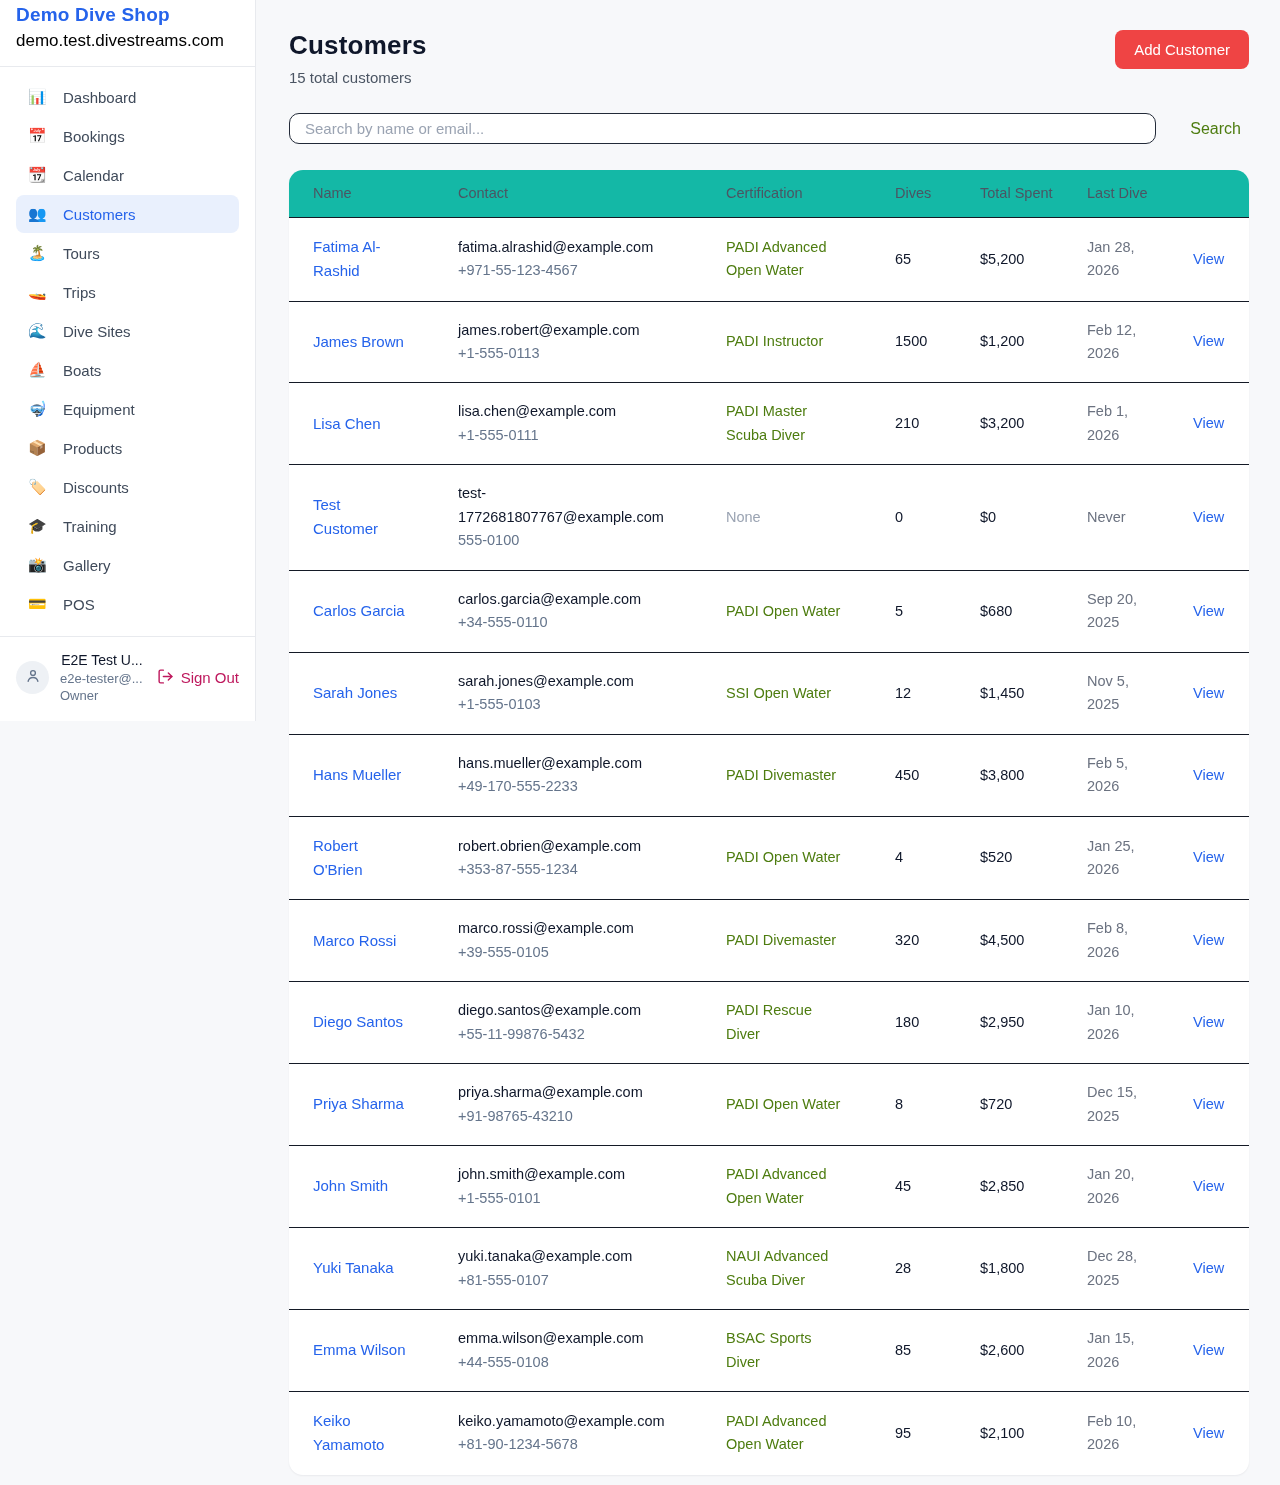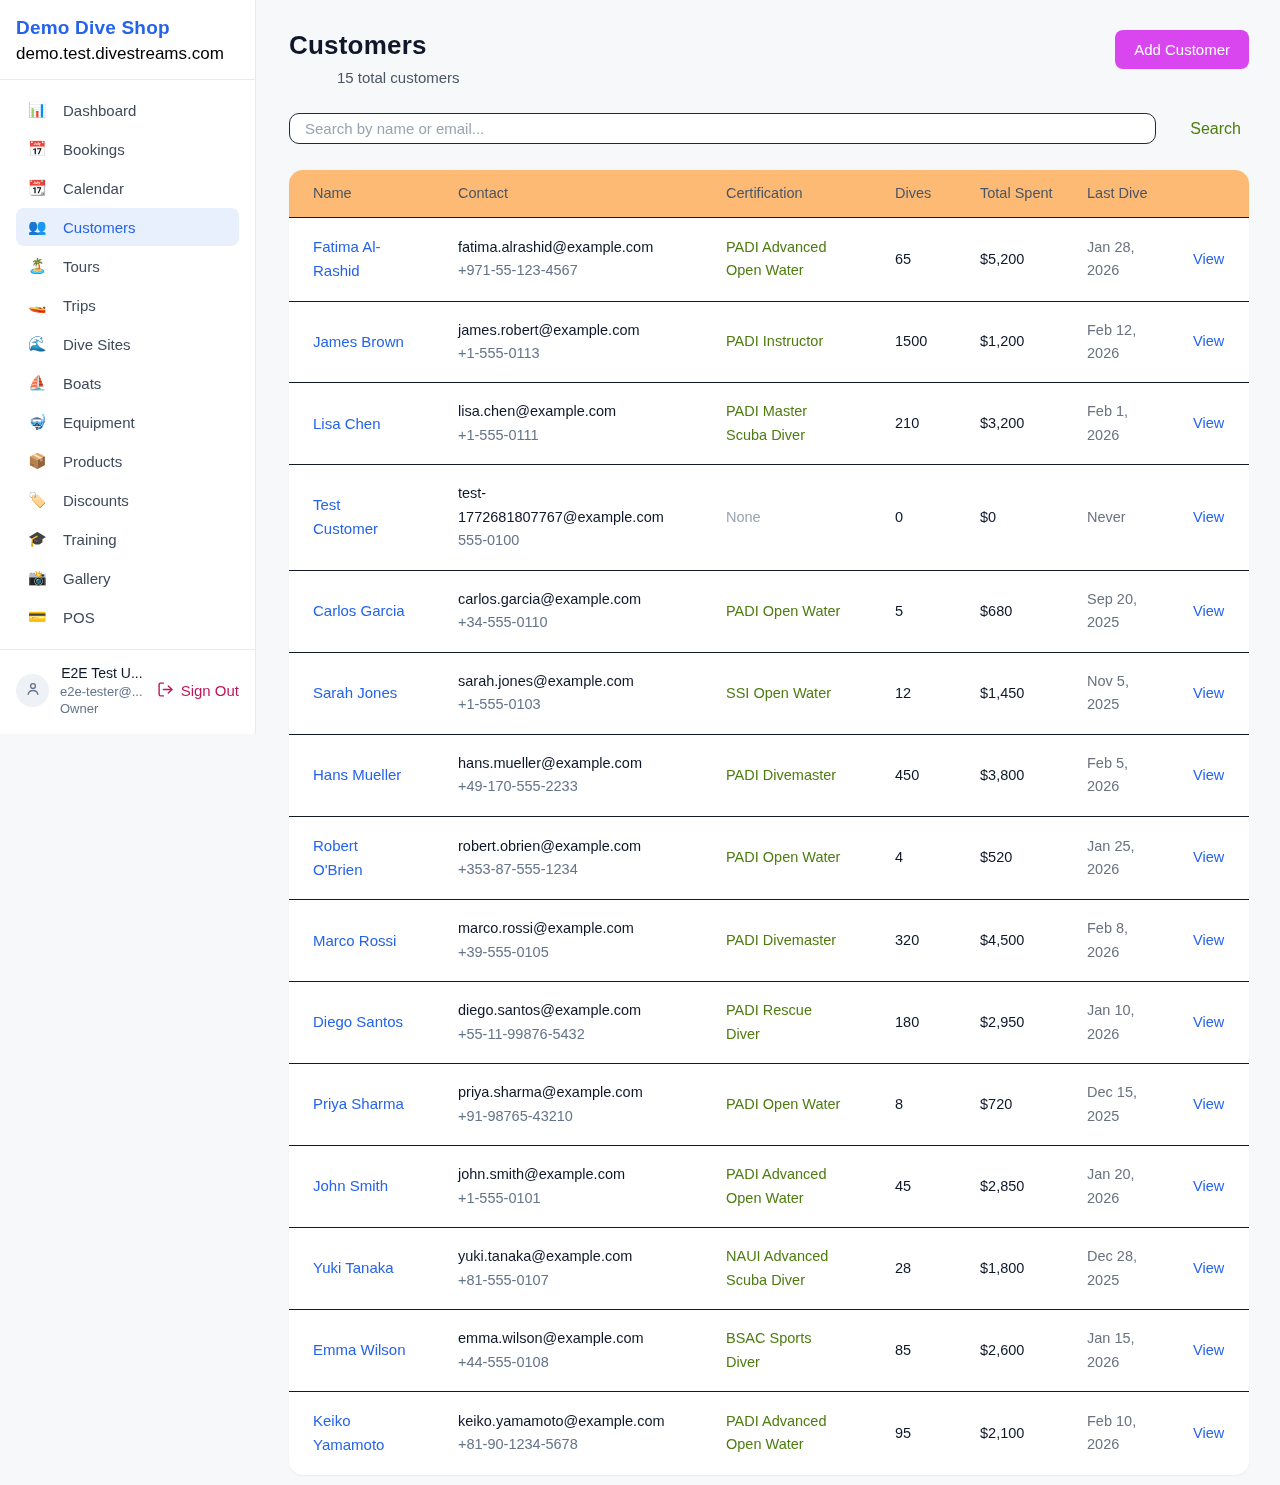--- a/index.html
+++ b/index.html
@@ -13,21 +13,21 @@
   }
 
   
   .sidebar {
     position: absolute;
     top: 0; left: 0;
     width: 256px;
     background: #ffffff;
     border-right: 1px solid #e8eaee;
   }
-  .brand { padding: 17px 16px 15px 16px; }
+  .brand { padding: 4px 16px 15px 16px; }
   .brand-name { font-size: 19px; font-weight: bold; color: #2563eb; letter-spacing: .2px; }
   .brand-domain { font-size: 17px; color: #000000; margin-top: 5px; }
   .sb-divider { border-top: 1px solid #e8eaee; }
   .nav { padding: 11px 16px 12px 16px; }
   .nav-item {
     display: flex; align-items: center; gap: 15px;
     padding: 10px 12px;
     border-radius: 8px;
     font-size: 15px;
     color: #3f4a5a;
@@ -55,23 +55,23 @@
     display: flex; align-items: center; gap: 7px;
     color: #be185d; font-size: 15px;
     background: none; border: none; cursor: pointer;
     font-family: inherit;
   }
 
   
   .main { margin-left: 256px; padding: 30px 31px 28px 33px; }
   .page-head { display: flex; justify-content: space-between; align-items: flex-start; }
   .page-title { font-size: 26px; font-weight: bold; color: #0f172a; letter-spacing: .2px; }
-  .page-subtitle { font-size: 15px; color: #4b5563; margin-top: 8px; margin-left: 48px; }
+  .page-subtitle { font-size: 15px; color: #4b5563; margin-top: 8px; }
   .btn-primary {
-    background: #d946ef; color: #ffffff;
+    background: #ef4444; color: #ffffff;
     border: none; border-radius: 8px;
     padding: 11px 19px; font-size: 15px; font-weight: 500;
     cursor: pointer; font-family: inherit;
   }
 
   .search-row { display: flex; align-items: center; margin-top: 27px; }
   .search-input {
     flex: 1; height: 31px;
     border: 1px solid #222a38; border-radius: 10px;
     background: #ffffff;
@@ -88,21 +88,21 @@
 
   
   .card {
     margin-top: 26px;
     background: #ffffff;
     border-radius: 14px;
     overflow: hidden;
     box-shadow: 0 1px 2px rgba(16,24,40,.06);
   }
   table { width: 100%; border-collapse: collapse; table-layout: fixed; font-size: 14.5px; }
-  thead { background: #fdba74; }
+  thead { background: #14b8a6; }
   th {
     text-align: left; font-weight: 400;
     color: #4b5563; font-size: 14.5px;
     padding: 13px 12px; line-height: 1.45;
     vertical-align: middle;
   }
   thead tr { border-bottom: 1px solid #141a26; }
   tbody tr { border-bottom: 1px solid #141a26; }
   tbody tr:last-child { border-bottom: none; }
   td { padding: 17px 12px; vertical-align: middle; line-height: 1.62; }

